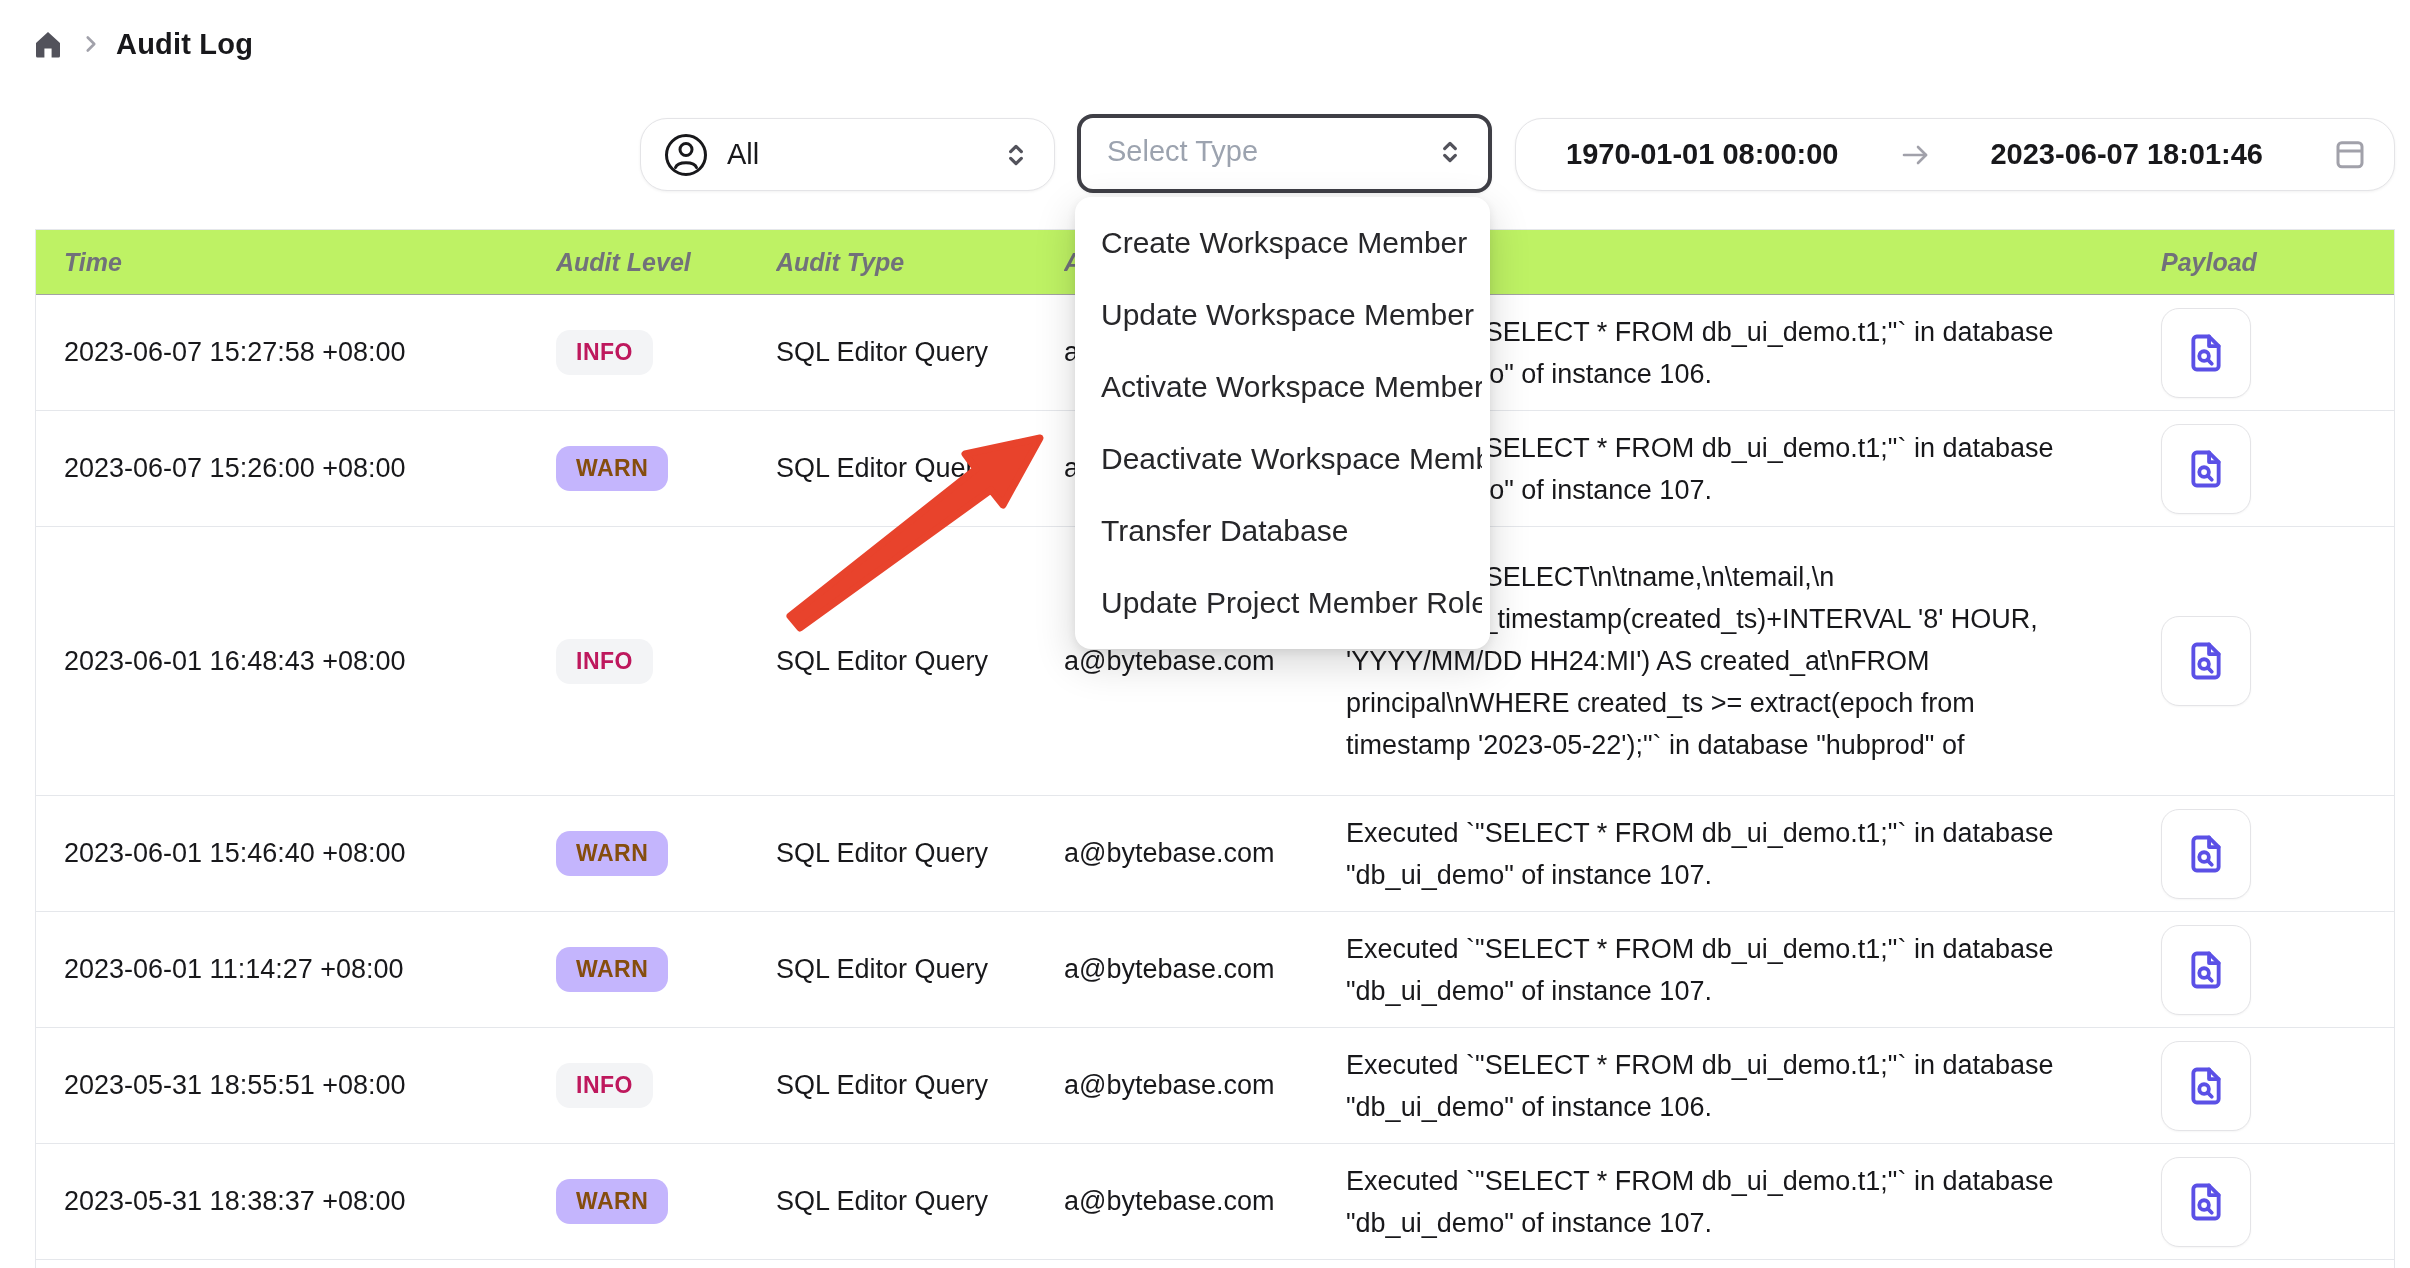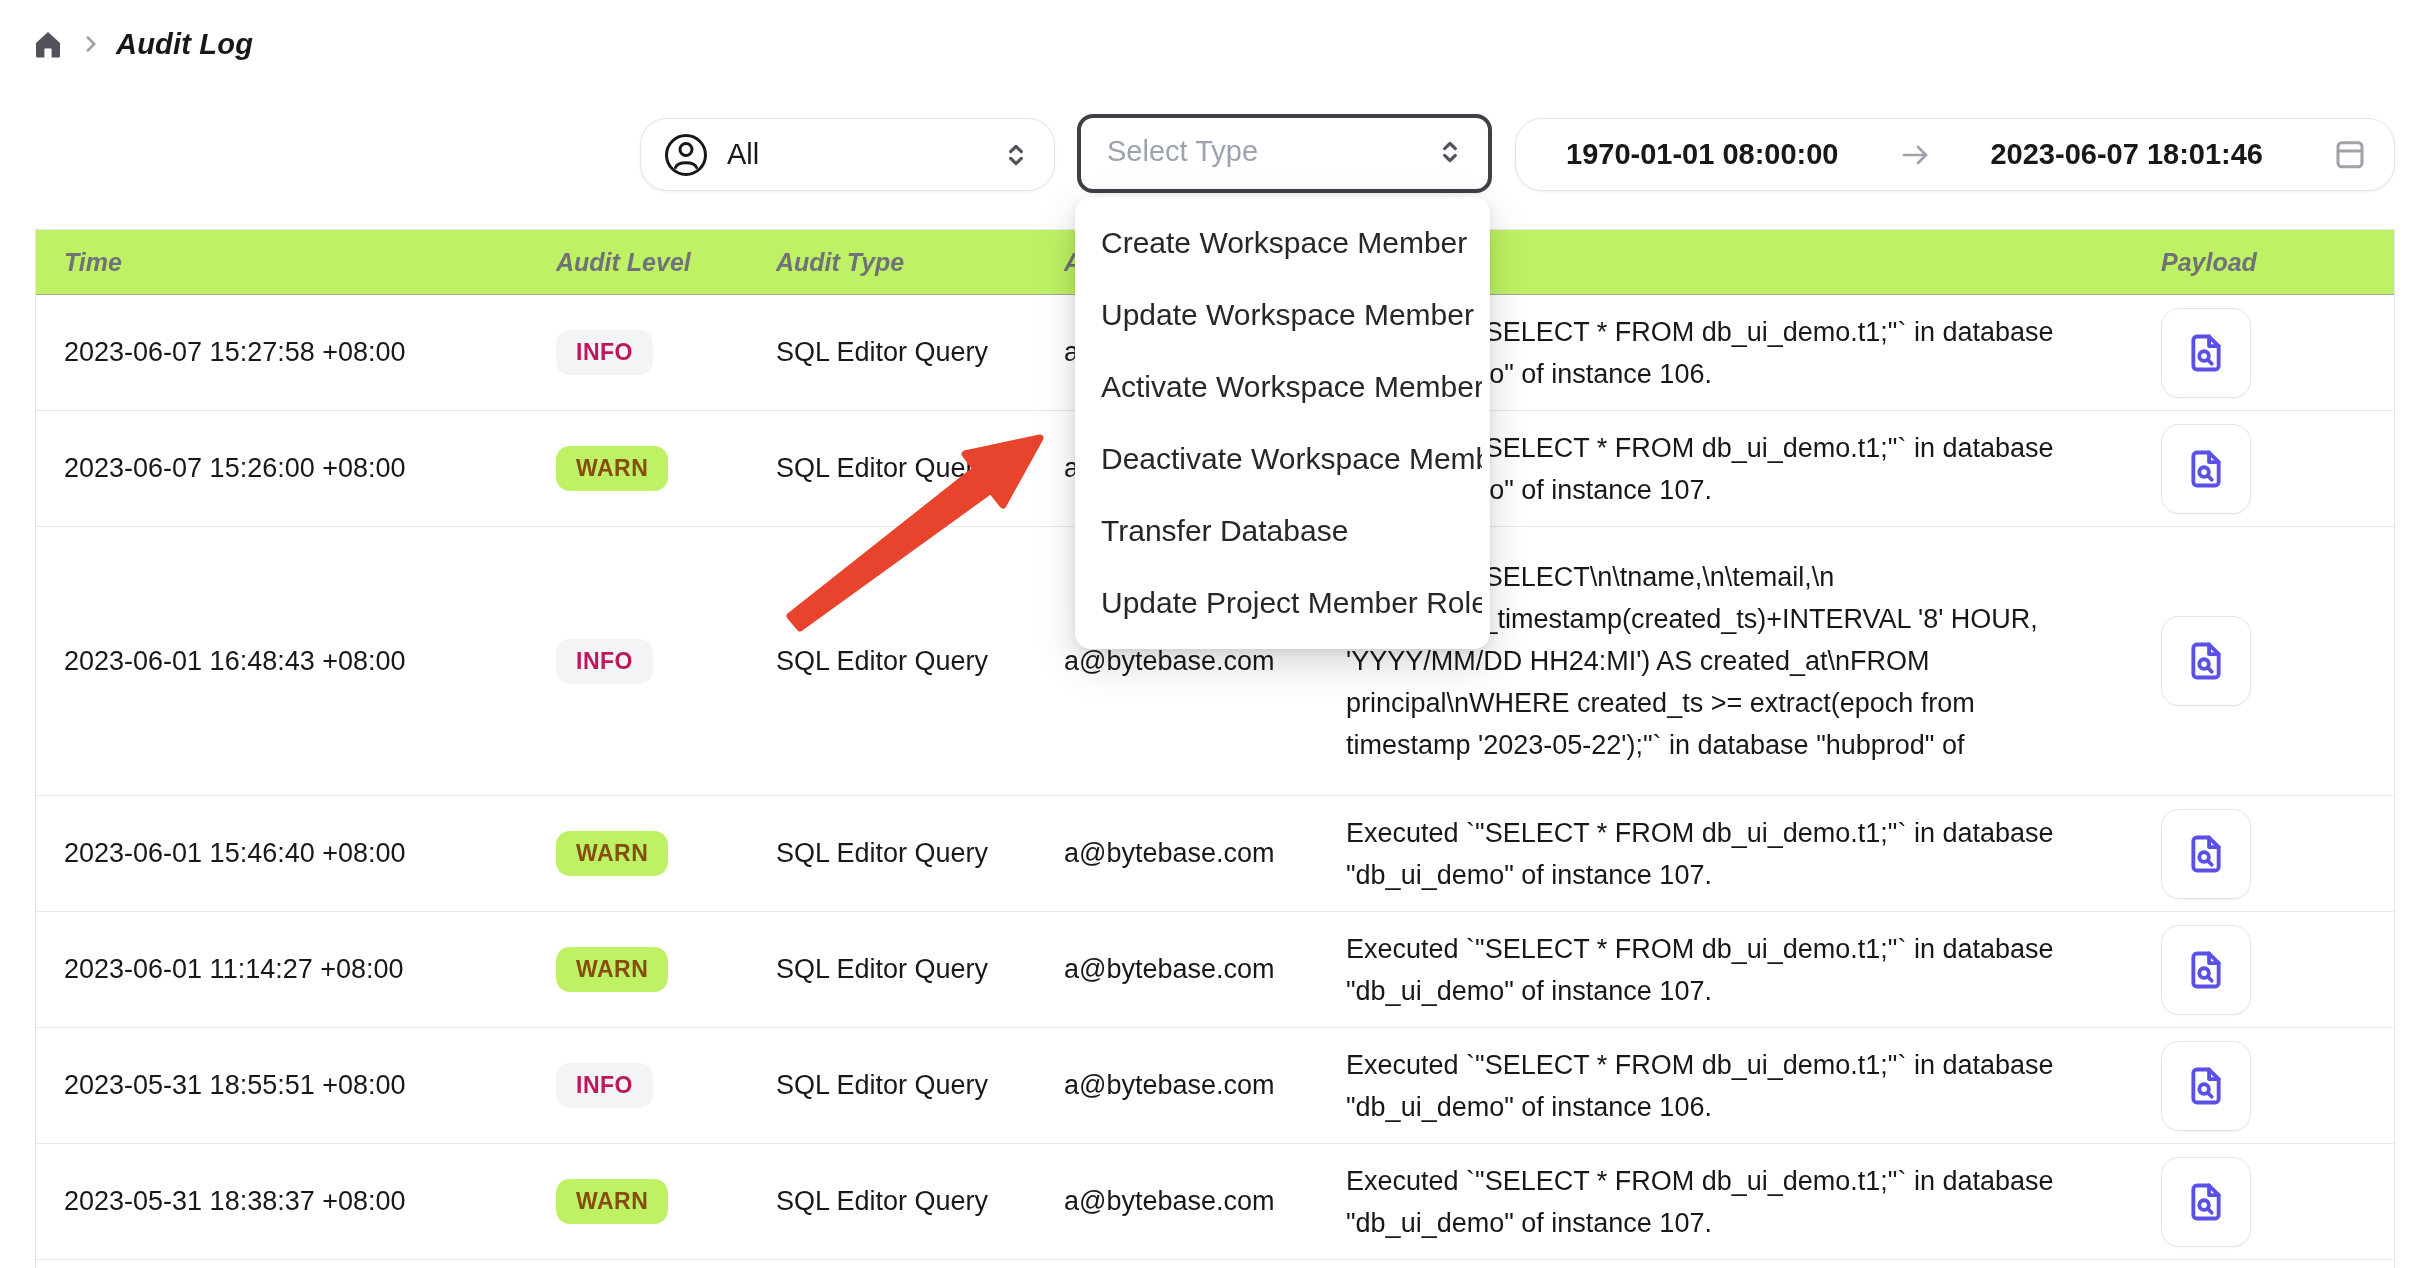--- a/index.html
+++ b/index.html
@@ -1,20 +1,20 @@
 <!DOCTYPE html>
 <html><head>
 <meta charset="utf-8">
 <style>
   * { margin:0; padding:0; box-sizing:border-box; }
   html,body { width:2410px; height:1268px; background:#ffffff; overflow:hidden;
     font-family:"Liberation Sans", sans-serif; color:#18181b; }
 
   
-  .breadcrumb { position:absolute; left:30px; top:26px; display:flex; align-items:center; gap:12px;font-style:italic; }
+  .breadcrumb { position:absolute; left:30px; top:26px; display:flex; align-items:center; gap:12px; }
   .home-ic svg { width:36px; height:36px; display:block; }
   .crumb-sep svg { width:26px; height:26px; display:block; }
   .crumb-title { font-size:29px; font-weight:700; color:#18181b; letter-spacing:.2px; }
 
   
   .sel { position:absolute; display:flex; align-items:center; background:#fff;
     border:1.5px solid #e4e4e7; border-radius:27px; box-shadow:0 1px 3px rgba(0,0,0,.06); }
   .sel-all { left:640px; top:118px; width:415px; height:73px; padding:0 22px; cursor:pointer; }
   .sel-all .user-ic { width:46px; height:46px; margin-right:18px; }
   .sel-label { font-size:29px; color:#18181b; flex:1; }
@@ -48,21 +48,21 @@
   .th { font-size:25px; font-weight:600; color:#71717a; white-space:nowrap; overflow:hidden; }
   .th-time, .td-time { padding-left:28px; }
   .trow { border-bottom:1px solid #e5e7eb; }
   .r-sm { height:116px; }
   .r-lg { height:269px; }
   .td { font-size:27px; color:#18181b; white-space:nowrap; }
   .td-comment { white-space:normal; align-self:center; }
   .cl { font-size:27px; line-height:42px; color:#18181b; white-space:pre; }
   .badge { display:inline-block; padding:9px 20px; border-radius:14px; font-size:23px; font-weight:700; letter-spacing:.5px; }
   .badge.info { background:#f3f4f6; color:#be185d; }
-  .badge.warn { background:#bef264; color:#854d0e; }
+  .badge.warn { background:#c4b5fd; color:#854d0e; }
   .payload-btn { width:90px; height:90px; border:1.5px solid #e4e4e7; border-radius:18px; background:#fff;
     display:flex; align-items:center; justify-content:center; cursor:pointer; box-shadow:0 1px 2px rgba(0,0,0,.04); }
   .payload-btn svg { width:46px; height:46px; }
 </style>
 </head>
 <body>
 
 <div class="breadcrumb">
   <span class="home-ic">
     <svg viewBox="0 0 24 24" fill="#52525b">

